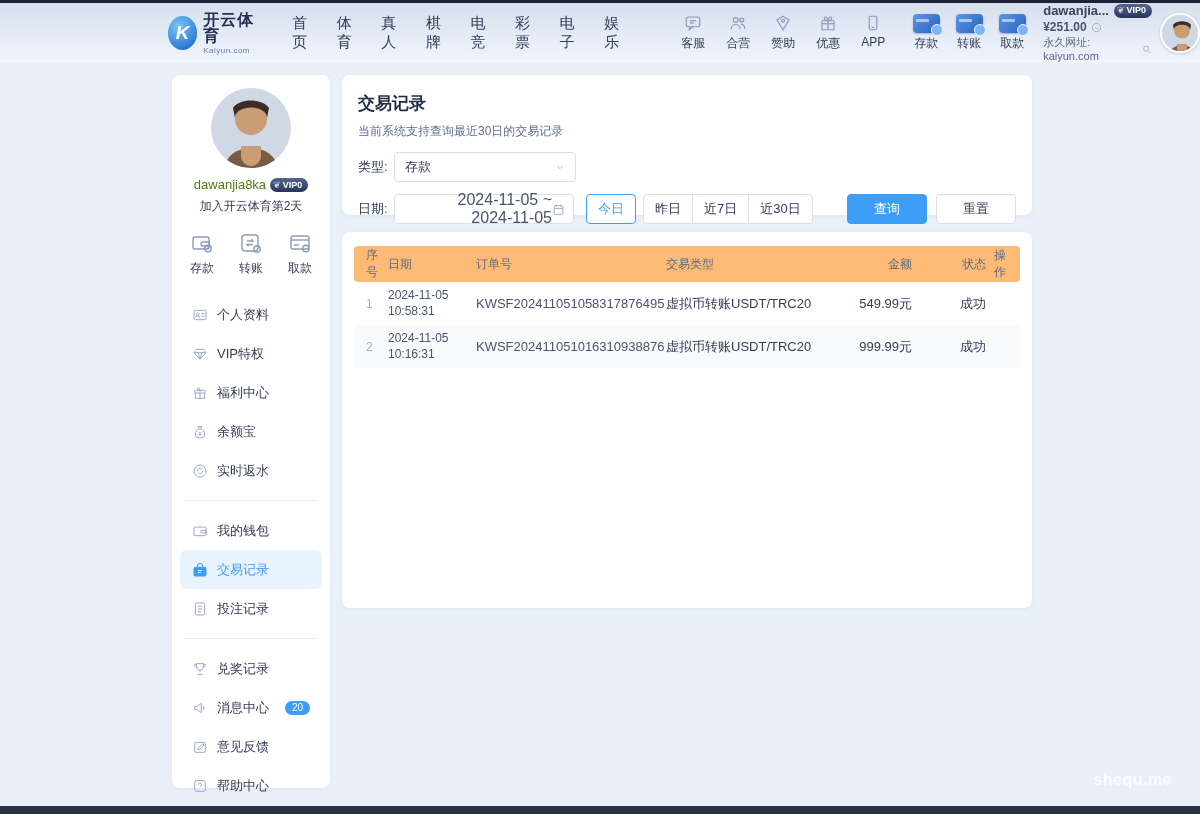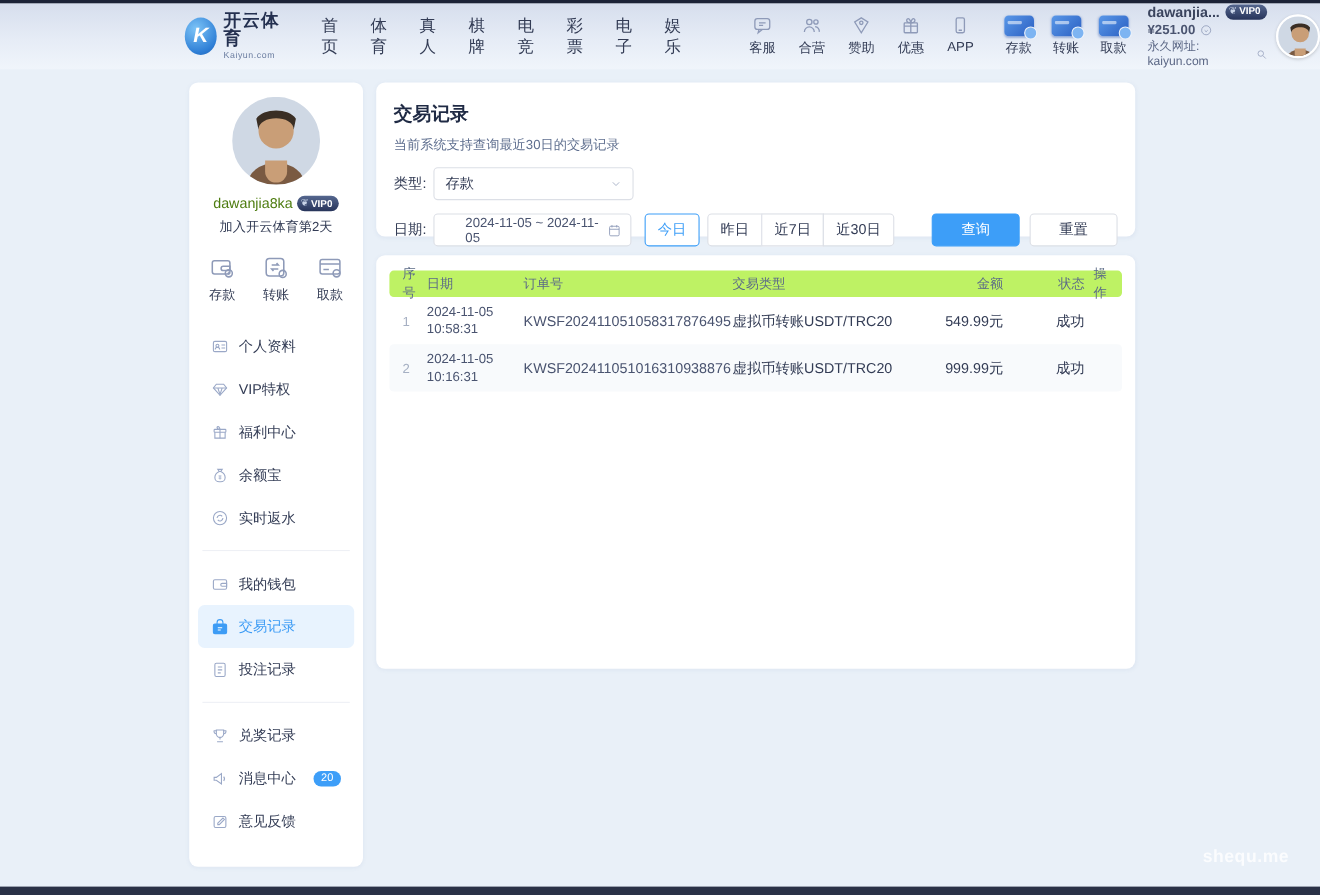--- a/index.html
+++ b/index.html
@@ -91,39 +91,39 @@
 
   .filter-row { display:flex; align-items:center; margin-top:12px; }
   .f-label { font-size:13px; color:#333c55; width:36px; }
   .select-box { width:182px; height:30px; border:1px solid #dcdfe6; border-radius:4px; background:#fff;
     display:flex; align-items:center; padding:0 10px; cursor:pointer; margin-left:0; }
   .select-box span { font-size:13px; color:#333c55; flex:1; }
   .chev { width:10px; height:10px; stroke:#9aa5bd; fill:none; stroke-width:1.8; }
 
   .date-box { width:180px; height:30px; border:1px solid #dcdfe6; border-radius:4px; background:#fff;
     display:flex; align-items:center; padding:0 8px; cursor:pointer; }
-  .date-box span { font-size:12px; color:#4a5470; flex:1; text-align:left;margin-left:20px; }
+  .date-box span { font-size:16px; color:#4a5470; flex:1; text-align:right;margin-left:20px; }
   .cal-ico { width:13px; height:13px; stroke:#8e9ab8; fill:none; stroke-width:1.5; }
 
   .ranges { display:flex; margin-left:12px; }
   .range-btn { height:30px; padding:0 11px; background:#fff; border:1px solid #dcdfe6; font-size:13px; color:#333c55;
     display:flex; align-items:center; cursor:pointer; margin-left:-1px; }
   .range-btn:first-child { border:1px solid #3d9ef8; color:#3d9ef8; border-radius:4px; margin-right:8px; margin-left:0; z-index:2; }
   .range-btn:nth-child(2) { border-radius:4px 0 0 4px; }
   .range-btn:last-child { border-radius:0 4px 4px 0; }
 
   .action-btns { margin-left:auto; display:flex; gap:9px; }
   .btn { height:30px; width:80px; border-radius:4px; font-size:13px; display:flex; align-items:center; justify-content:center; cursor:pointer; }
   .btn-primary { background:#3d9ef8; color:#fff; border:1px solid #3d9ef8; }
   .btn-plain { background:#fff; color:#333c55; border:1px solid #dcdfe6; }
 
   
   .table-card { height:376px; padding:14px 12px; }
   .t-row { display:flex; align-items:center; }
-  .t-head { background:#bef264; border-radius:4px; height:24px; }
+  .t-head { background:#fdba74; border-radius:4px; height:36px; }
   .t-head .t-cell { font-size:12px; color:#5c6b87; }
   .t-cell { padding:0 2px; font-size:13px; color:#333c55; }
   .c-no    { width:32px;  padding-left:12px; flex:none; }
   .c-date  { width:88px;  flex:none; }
   .c-order { width:190px; flex:none; color:#4a5470; }
   .c-type  { width:150px; flex:none; }
   .c-amt   { width:100px; flex:none; text-align:right; }
   .c-stat  { width:78px;  flex:none; text-align:right; padding-right:6px; }
   .c-op    { width:auto;  flex:1; padding-right:10px; }
   .t-body-row { height:43px; }
@@ -397,20 +397,28 @@
           </svg>
         <span class="menu-label">消息中心</span>
         <span class="count-badge">20</span>
       </div>
       <div class="menu-item">
         <svg viewBox="0 0 24 24">
             <rect x="4" y="5" width="16" height="15" rx="2"></rect>
             <path d="M9 14l7-7 2 2-7 7H9z"></path>
           </svg>
         <span class="menu-label">意见反馈</span>
+      </div>
+      <div class="menu-item">
+        <svg viewBox="0 0 24 24">
+            <rect x="4" y="4" width="16" height="16" rx="3"></rect>
+            <path d="M9.5 10a2.5 2.5 0 1 1 3.6 2.2c-.7.4-1.1.8-1.1 1.8"></path>
+            <line x1="12" y1="16.5" x2="12" y2="16.6"></line>
+          </svg>
+        <span class="menu-label">帮助中心</span>
       </div>
     </div>
   </aside>
 
   <main>
 
     <section class="card filter-card">
       <h1 class="page-title">交易记录</h1>
       <p class="page-subtitle">当前系统支持查询最近30日的交易记录</p>
 

